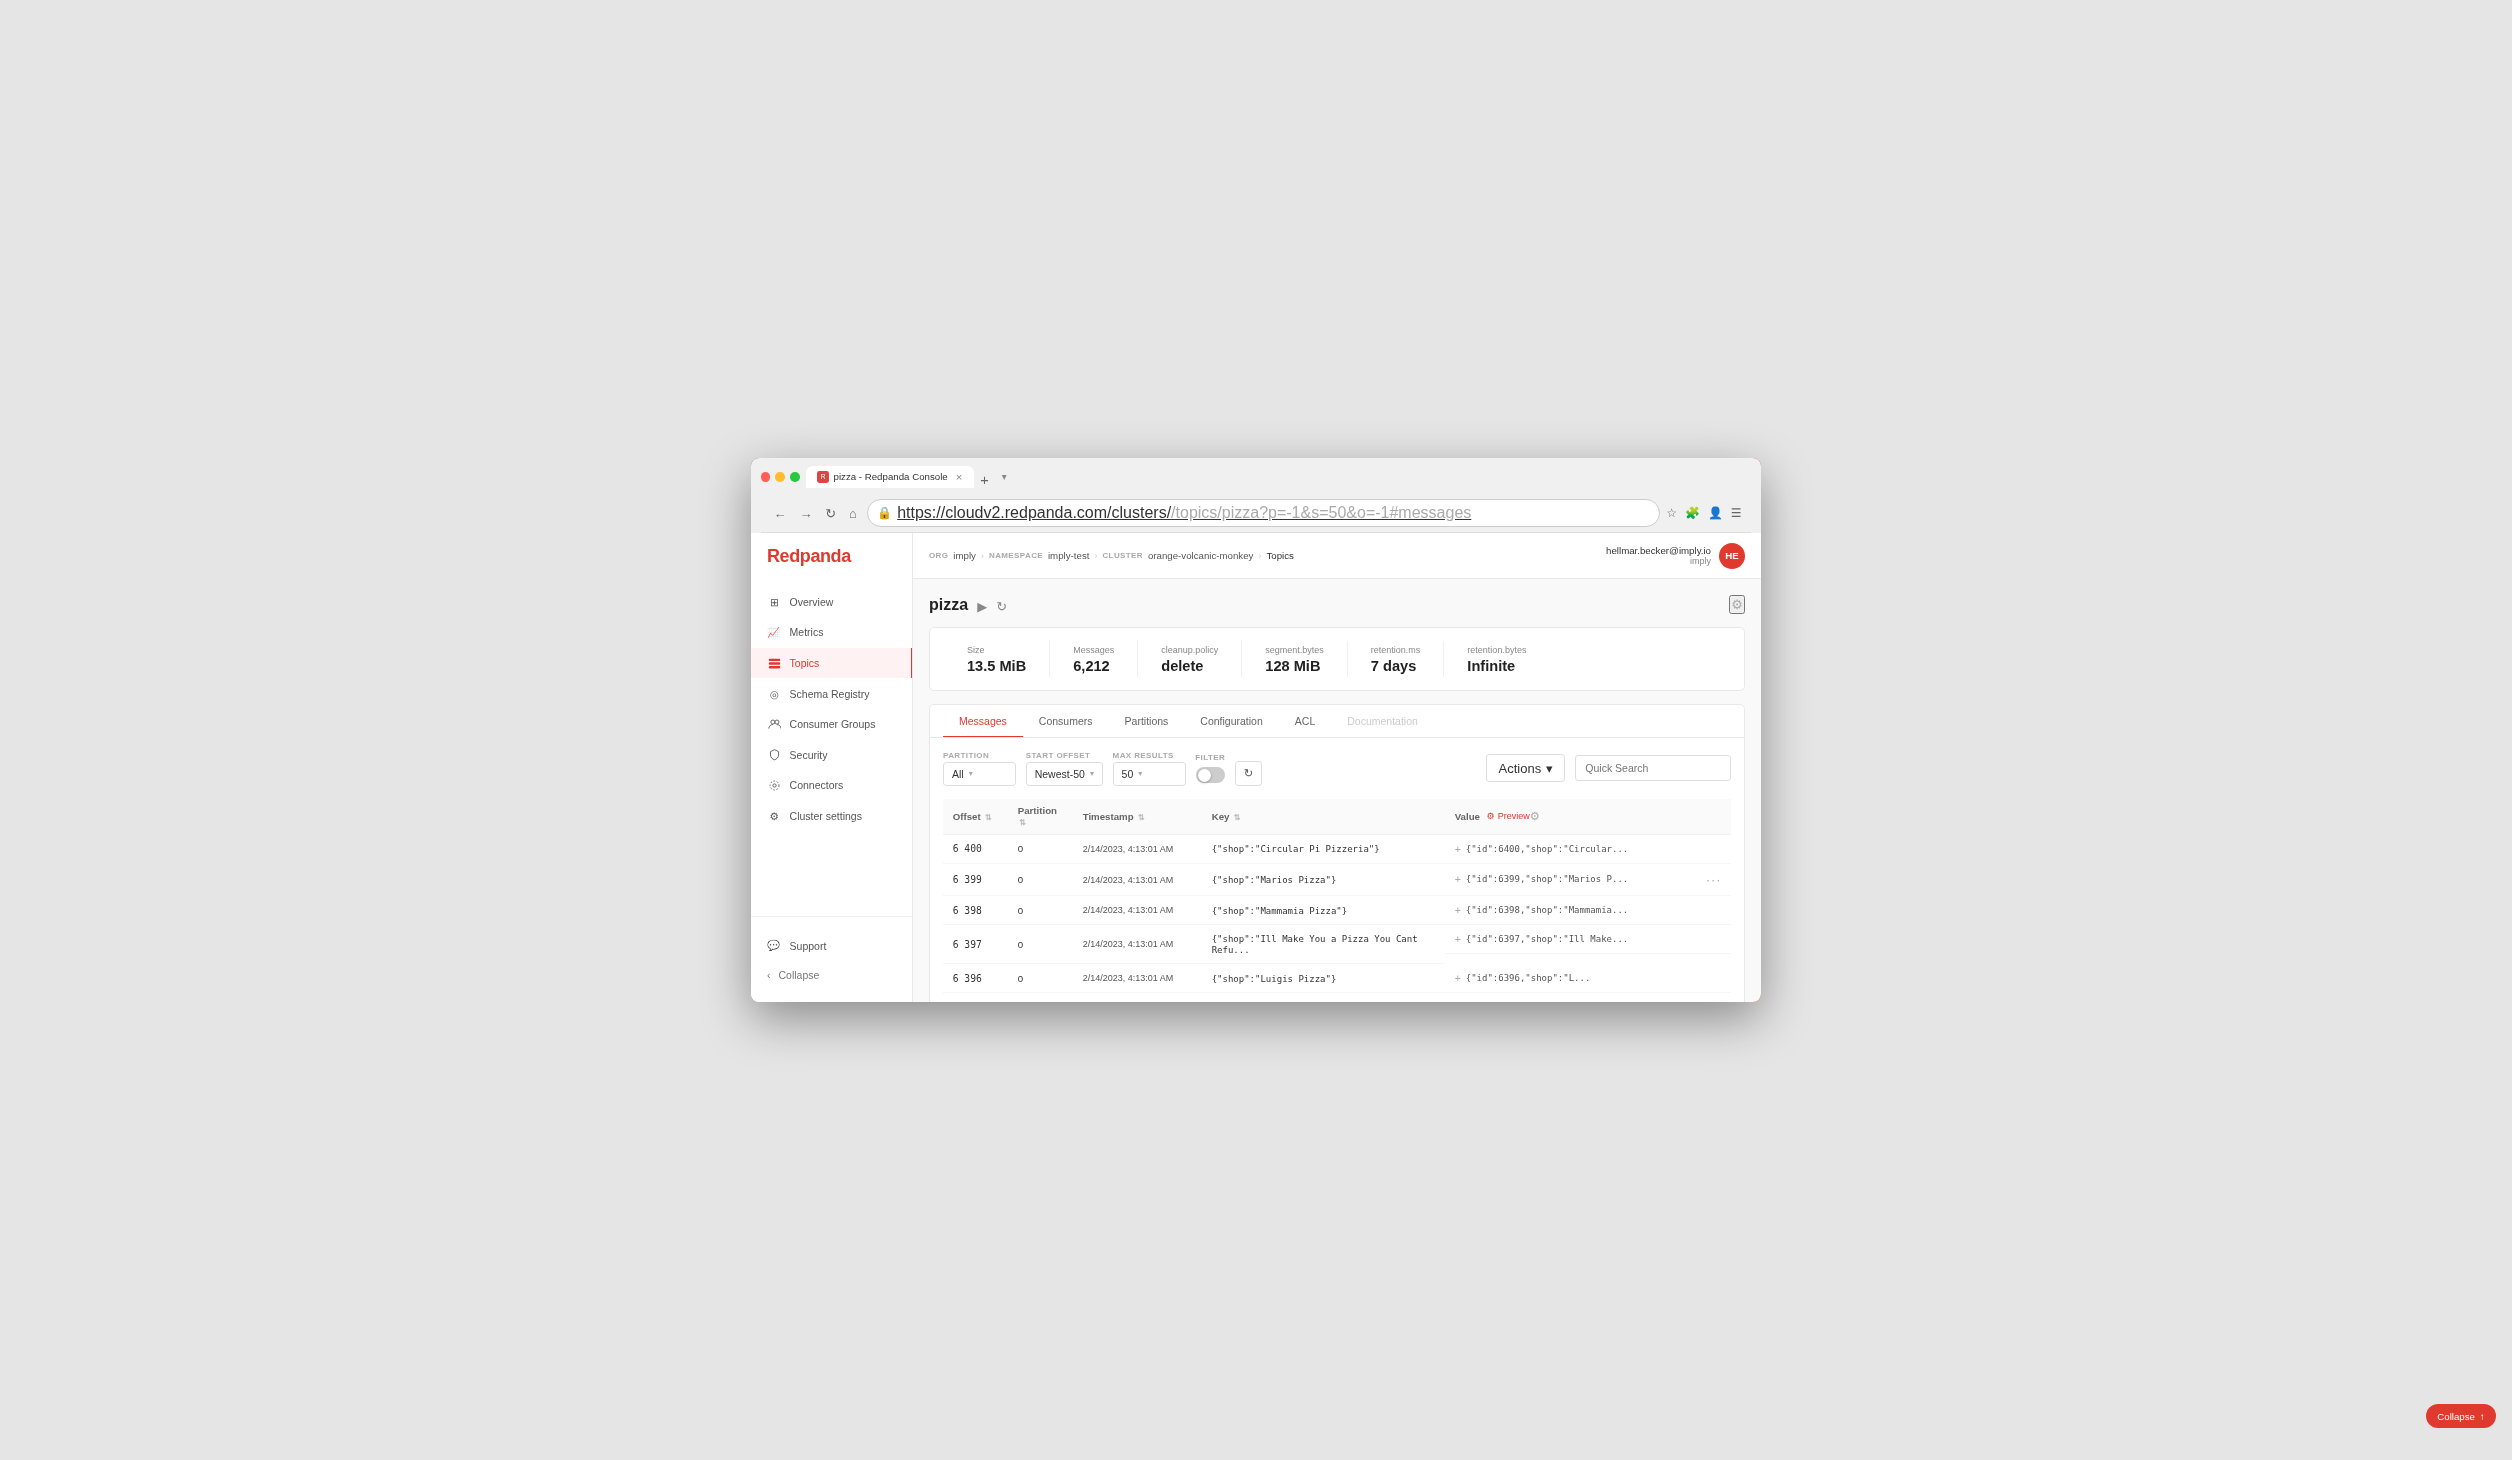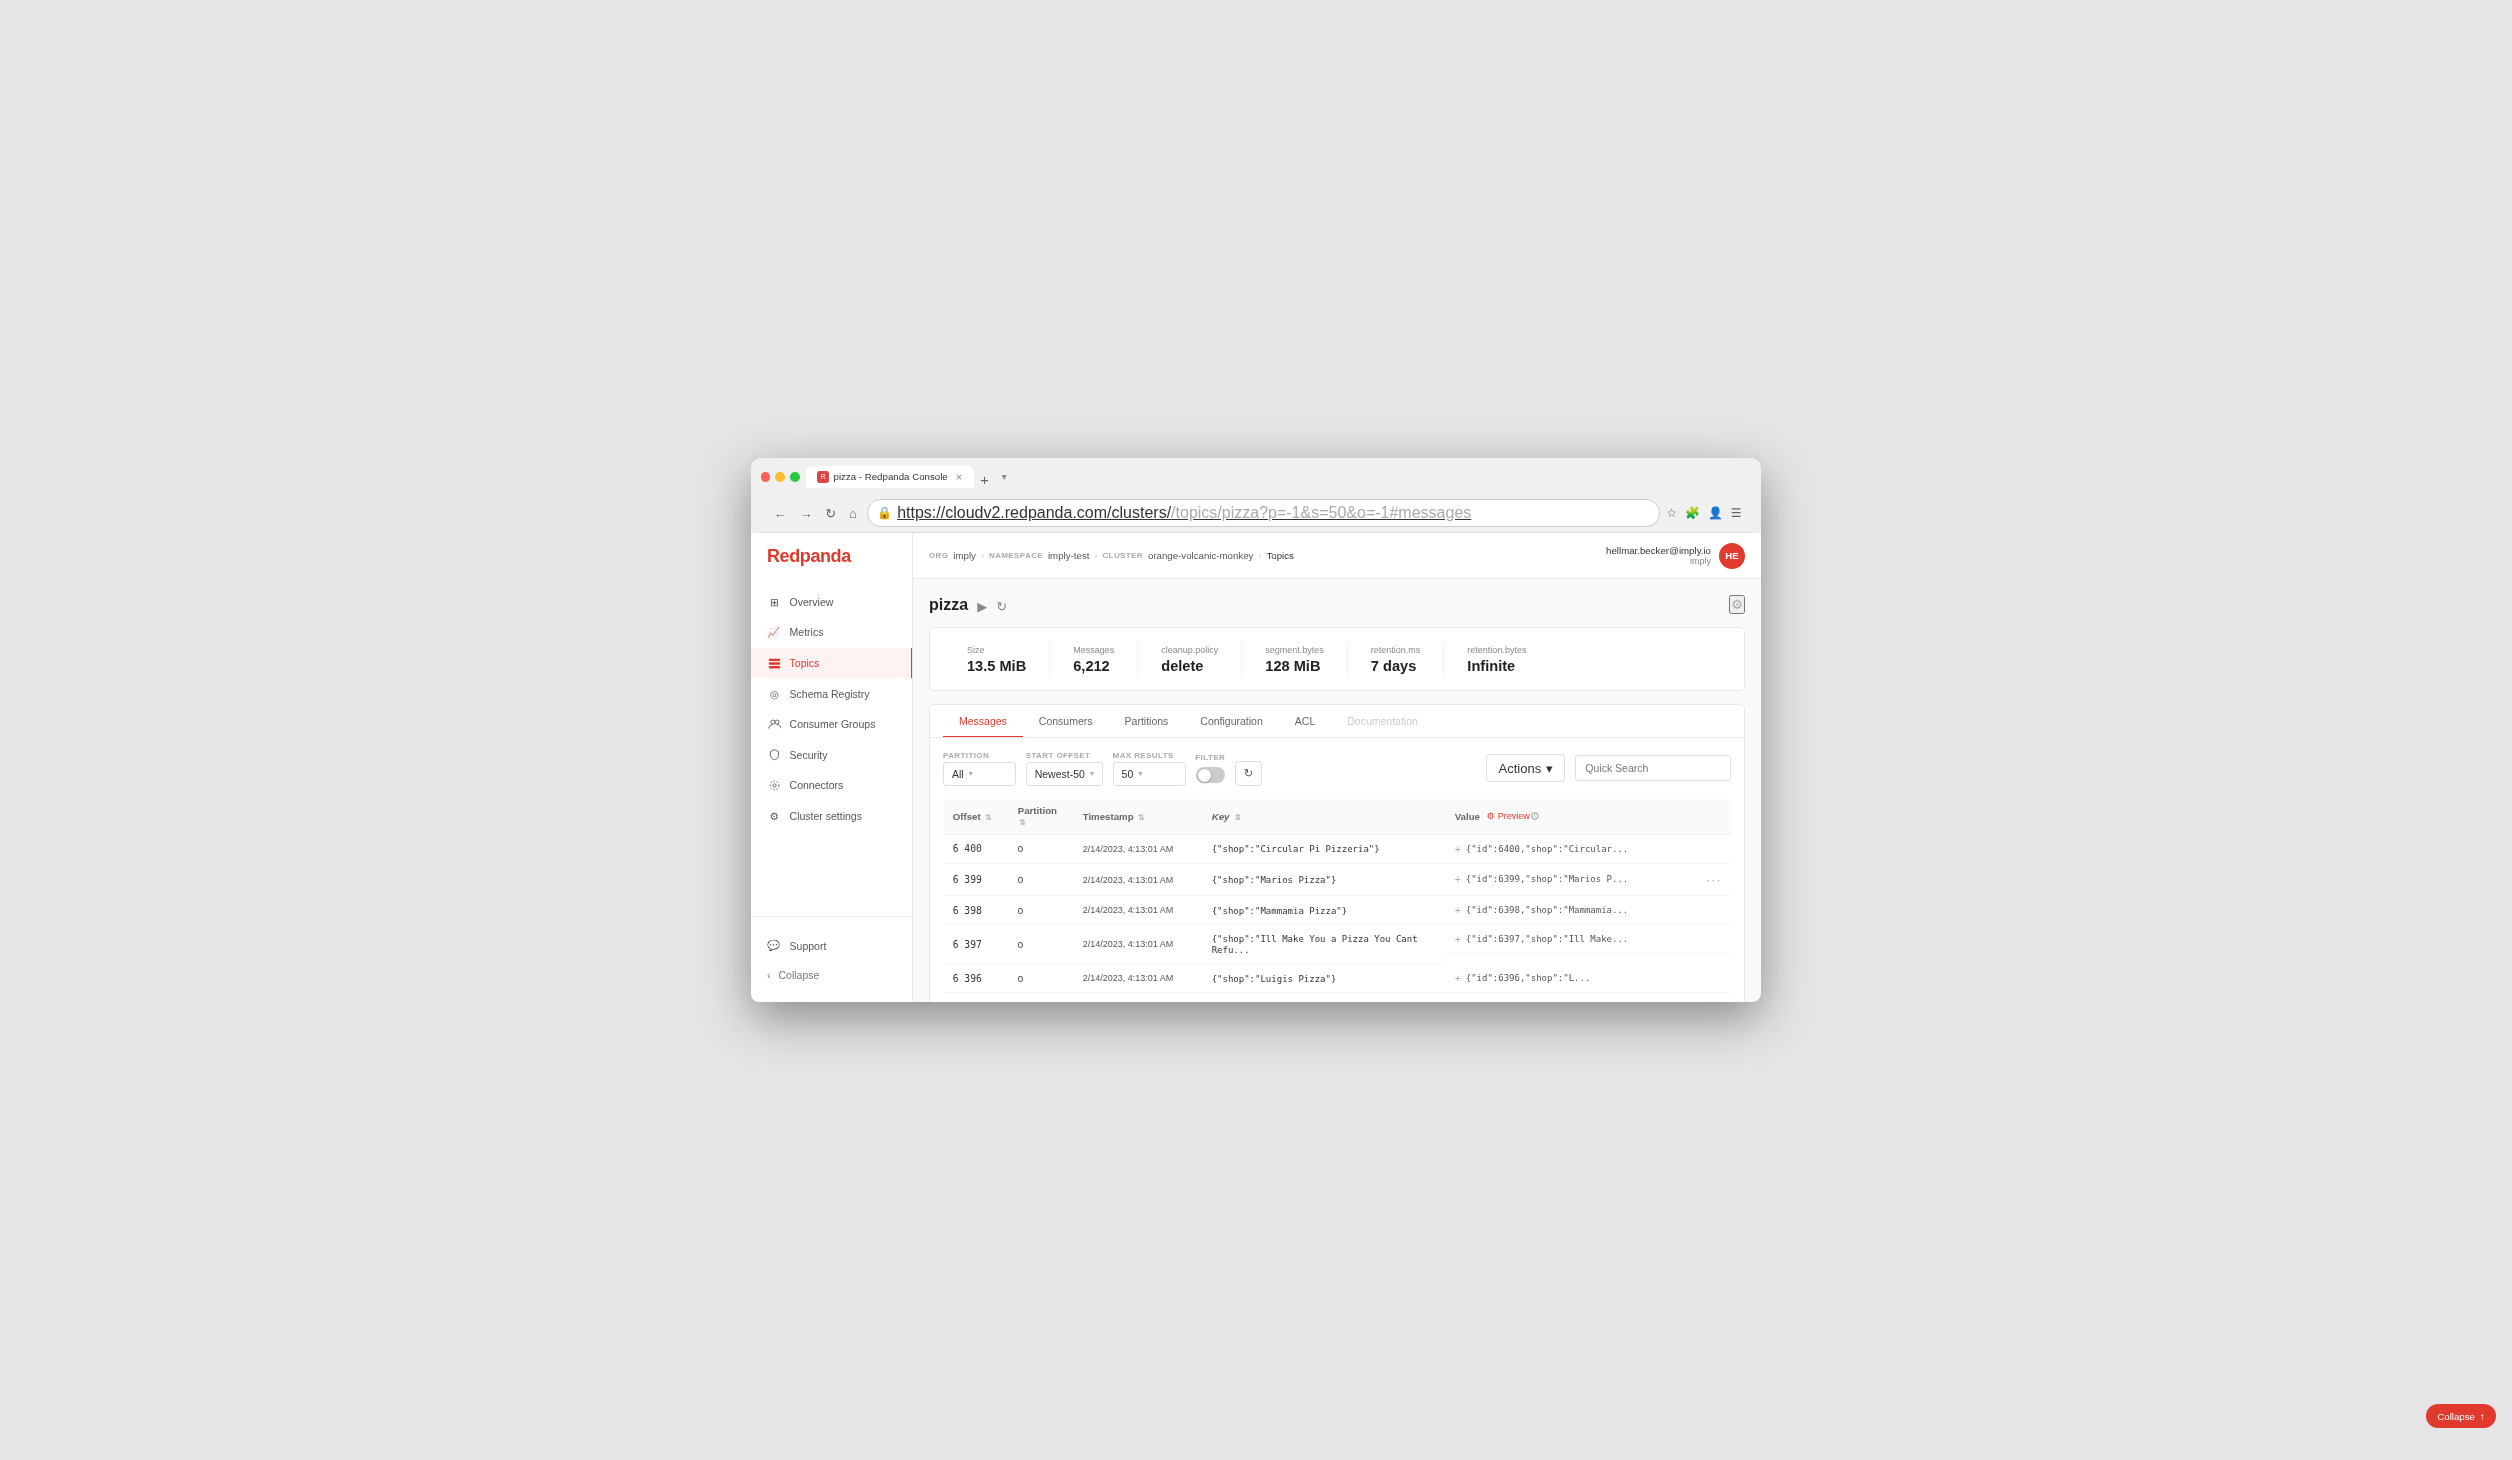--- a/index.html
+++ b/index.html
@@ -92,21 +92,21 @@
     .actions-btn { margin-left: auto; padding: 5.7px 11.3px; border: 0.8px solid #ddd; border-radius: 3.2px; background: white; cursor: pointer; font-size: 13px; color: #333; display: flex; align-items: center; gap: 4.9px; }
     .search-box { padding: 5.7px 9.7px; border: 0.8px solid #ddd; border-radius: 3.2px; font-size: 10.5px; color: #999; min-width: 129px; }
 
     
     .messages-table { width: 100%; border-collapse: collapse; }
     .messages-table th { text-align: left; padding: 6.5px 9.7px; font-size: 9.7px; color: #666; font-weight: 600; border-bottom: 0.8px solid #f0f0f0; background: #fafafa; }
     .messages-table td { padding: 8px 9.7px; font-size: 9.7px; color: #333; border-bottom: 0.8px solid #f5f5f5; }
     .col-offset { width: 65px; }
     .col-partition { width: 65px; }
     .col-timestamp { width: 129px; }
-    .col-key { width: 243px; font-style: italic; }
+    .col-key { width: 243px; }
     .sort-icon { color: #bbb; margin-left: 1.6px; font-size: 8px; }
     .value-text { color: #555; font-family: monospace; font-size: 9px; }
     .key-text { font-family: monospace; font-size: 9px; }
     .preview-badge { background: none; border: none; color: #e0392d; font-size: 9px; cursor: pointer; display: flex; align-items: center; gap: 3.2px; margin-left: 6.5px; }
     .preview-icon { color: #e0392d; font-size: 9px; }
     .col-settings-btn { color: #aaa; cursor: pointer; font-size: 11.3px; background: none; border: none; }
     .th-value { display: flex; align-items: center; }
     .ellipsis-btn { color: #aaa; cursor: pointer; font-size: 13px; letter-spacing: 0.8px; }
 
     

